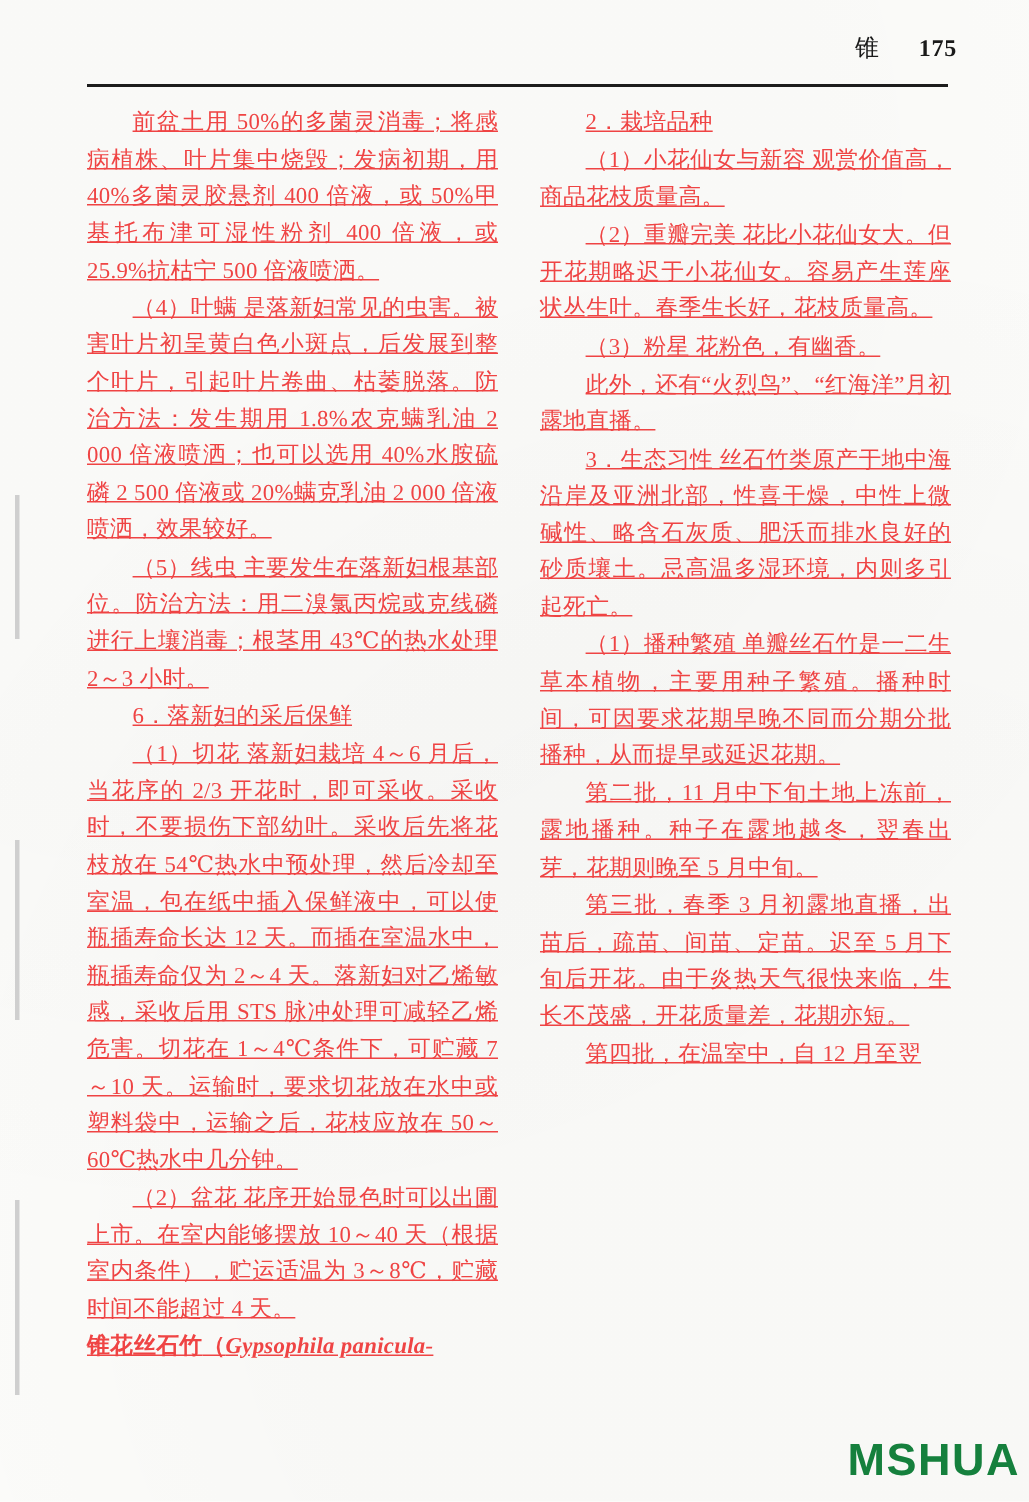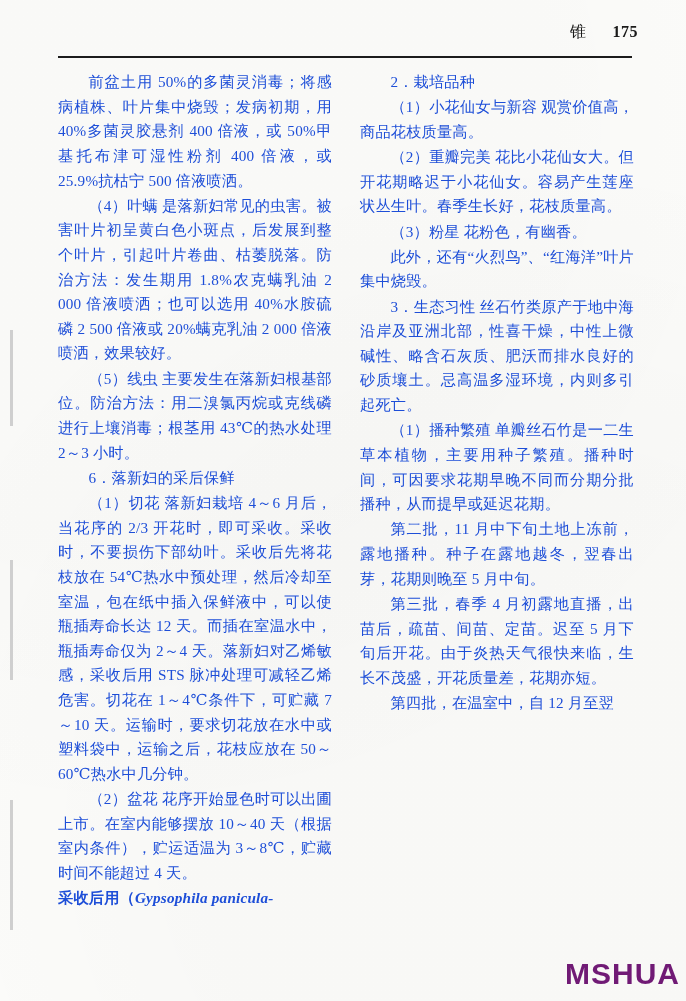--- a/index.html
+++ b/index.html
@@ -63,23 +63,24 @@
     left: 58px;
     width: 576px;
     height: 900px;
     display: flex;
     gap: 28px;
   }
   .col {
     width: 274px;
     font-size: 15.2px;
     line-height: 1.62;
-    color: #1d4ed8;
+    color: #ef4444;
     letter-spacing: 0.2px;
     text-align: justify;
+    text-decoration: underline;
   }
   .col p {
     margin: 0 0 0.6px 0;
     text-indent: 2em;
   }
   .col p.noindent {
     text-indent: 0;
   }
   .col p.bold {
     font-weight: bold;
@@ -89,21 +90,21 @@
   }
 
   
   .watermark {
     position: absolute;
     right: 6px;
     bottom: 10px;
     font-family: "Liberation Sans", sans-serif;
     font-size: 30px;
     font-weight: bold;
-    color: #701a75;
+    color: #15803d;
     letter-spacing: 1px;
   }
 
   
   .edge-mark {
     position: absolute;
     left: 10px;
     width: 3px;
     background: #cfcfcf;
   }
@@ -135,32 +136,32 @@
 
   <div class="columns">
 
     <div class="col">
       <p>前盆土用 50%的多菌灵消毒；将感病植株、叶片集中烧毁；发病初期，用 40%多菌灵胶悬剂 400 倍液，或 50%甲基托布津可湿性粉剂 400 倍液，或 25.9%抗枯宁 500 倍液喷洒。</p>
       <p>（4）叶螨  是落新妇常见的虫害。被害叶片初呈黄白色小斑点，后发展到整个叶片，引起叶片卷曲、枯萎脱落。防治方法：发生期用 1.8%农克螨乳油 2 000 倍液喷洒；也可以选用 40%水胺硫磷 2 500 倍液或 20%螨克乳油 2 000 倍液喷洒，效果较好。</p>
       <p>（5）线虫  主要发生在落新妇根基部位。防治方法：用二溴氯丙烷或克线磷进行上壤消毒；根茎用 43℃的热水处理 2～3 小时。</p>
       <p>6．落新妇的采后保鲜</p>
       <p>（1）切花  落新妇栽培 4～6 月后，当花序的 2/3 开花时，即可采收。采收时，不要损伤下部幼叶。采收后先将花枝放在 54℃热水中预处理，然后冷却至室温，包在纸中插入保鲜液中，可以使瓶插寿命长达 12 天。而插在室温水中，瓶插寿命仅为 2～4 天。落新妇对乙烯敏感，采收后用 STS 脉冲处理可减轻乙烯危害。切花在 1～4℃条件下，可贮藏 7～10 天。运输时，要求切花放在水中或塑料袋中，运输之后，花枝应放在 50～60℃热水中几分钟。</p>
       <p>（2）盆花  花序开始显色时可以出圃上市。在室内能够摆放 10～40 天（根据室内条件），贮运适温为 3～8℃，贮藏时间不能超过 4 天。</p>
-      <p class="noindent bold"><span>采收后用</span><span>（</span><span class="ital">Gypsophila panicula-</span></p>
+      <p class="noindent bold"><span>锥花丝石竹</span><span>（</span><span class="ital">Gypsophila panicula-</span></p>
     </div>
 
     <div class="col">
       <p>2．栽培品种</p>
       <p>（1）小花仙女与新容  观赏价值高，商品花枝质量高。</p>
       <p>（2）重瓣完美  花比小花仙女大。但开花期略迟于小花仙女。容易产生莲座状丛生叶。春季生长好，花枝质量高。</p>
       <p>（3）粉星  花粉色，有幽香。</p>
-      <p>此外，还有“火烈鸟”、“红海洋”叶片集中烧毁。</p>
+      <p>此外，还有“火烈鸟”、“红海洋”月初露地直播。</p>
       <p>3．生态习性  丝石竹类原产于地中海沿岸及亚洲北部，性喜干燥，中性上微碱性、略含石灰质、肥沃而排水良好的砂质壤土。忌高温多湿环境，内则多引起死亡。</p>
       <p>（1）播种繁殖  单瓣丝石竹是一二生草本植物，主要用种子繁殖。播种时间，可因要求花期早晚不同而分期分批播种，从而提早或延迟花期。</p>
       <p>第二批，11 月中下旬土地上冻前，露地播种。种子在露地越冬，翌春出芽，花期则晚至 5 月中旬。</p>
-      <p>第三批，春季 4 月初露地直播，出苗后，疏苗、间苗、定苗。迟至 5 月下旬后开花。由于炎热天气很快来临，生长不茂盛，开花质量差，花期亦短。</p>
+      <p>第三批，春季 3 月初露地直播，出苗后，疏苗、间苗、定苗。迟至 5 月下旬后开花。由于炎热天气很快来临，生长不茂盛，开花质量差，花期亦短。</p>
       <p>第四批，在温室中，自 12 月至翌</p>
     </div>
 
   </div>
 
   <div class="watermark">MSHUA</div>
 </div>
 
 </body></html>

